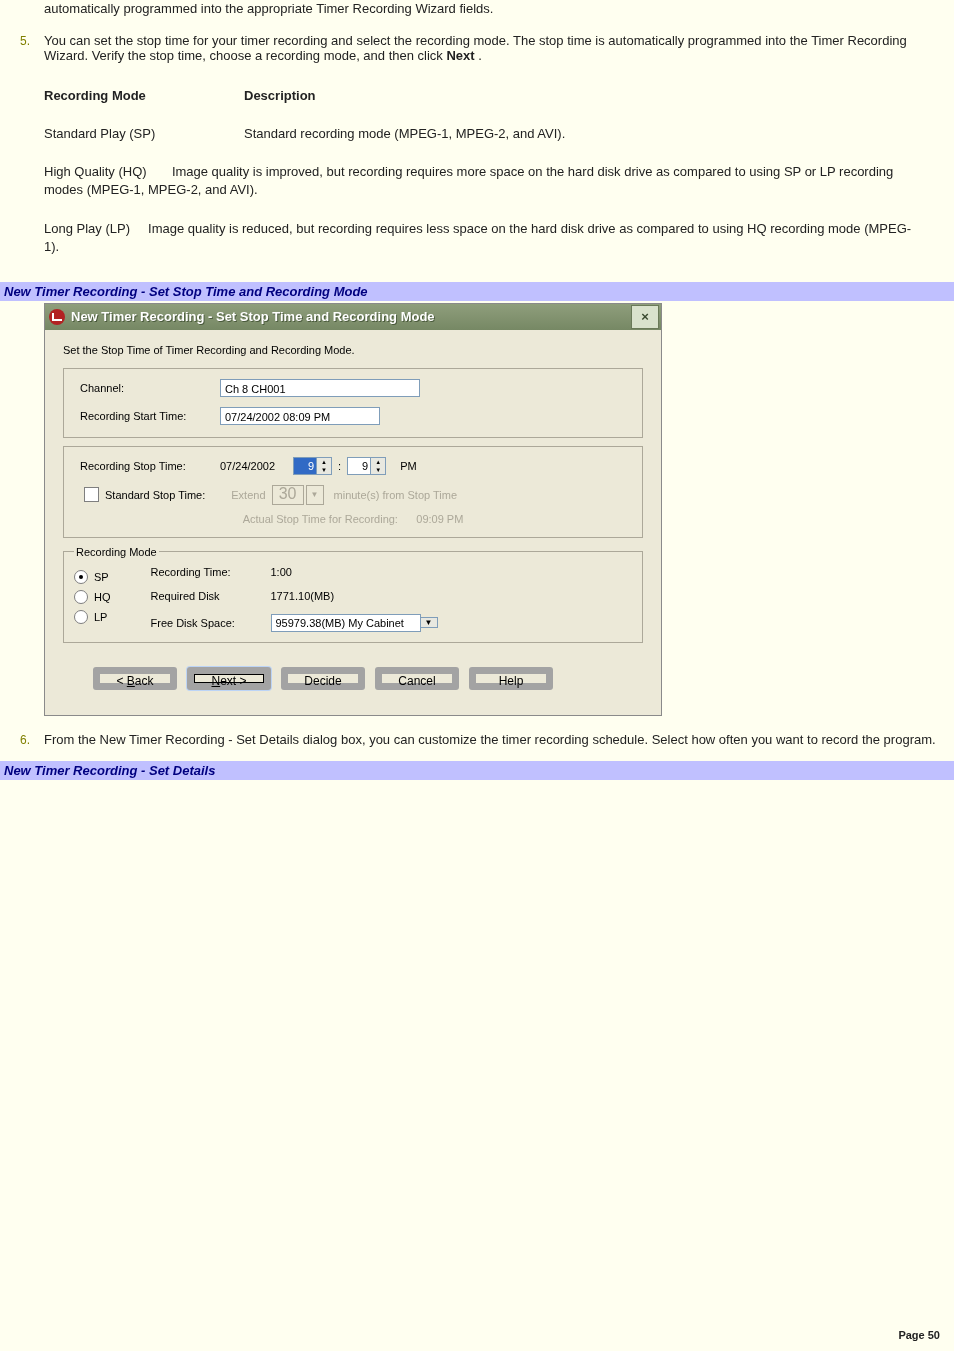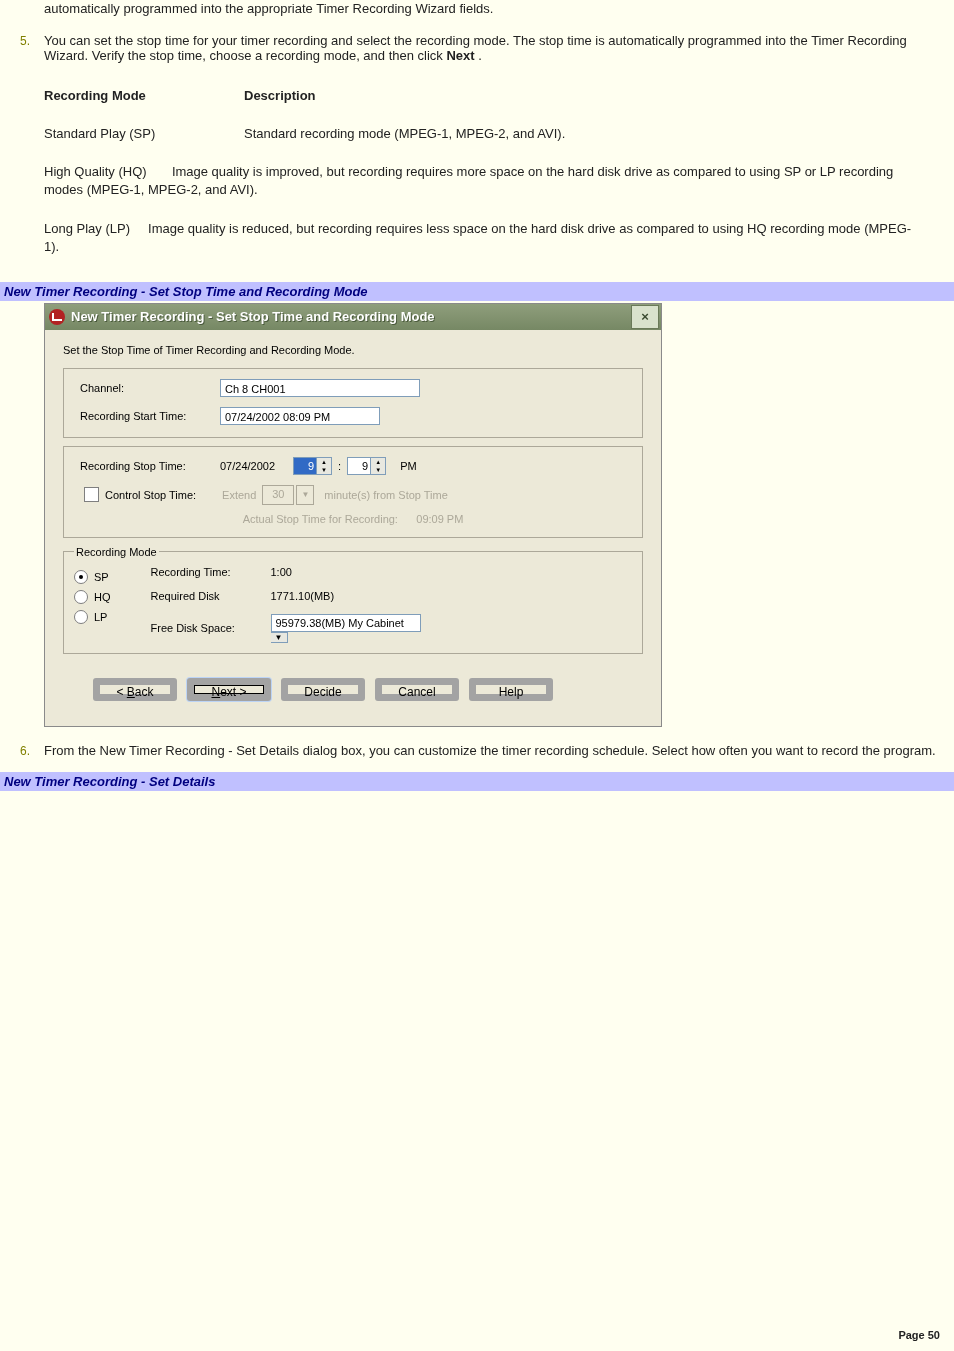--- a/index.html
+++ b/index.html
@@ -196,21 +196,21 @@
     display: inline-block;
     vertical-align: middle;
     margin-right: 6px;
   }
   .ext-box {
     width: 30px; height: 18px;
     border: 1px solid #aca899;
     background: #ece9d8;
     display: inline-block;
     text-align: center;
-    font-size: 11px;
+    font-size: 16px;
     line-height: 16px;
     vertical-align: middle;
     margin: 0 2px 0 6px;
   }
   .ext-dd {
     width: 16px; height: 18px;
     border: 1px solid #aca899;
     background: #ece9d8;
     display: inline-flex;
     align-items: center;
@@ -264,22 +264,21 @@
   }
   .rec-info {
     display: grid;
     grid-template-columns: 120px auto;
     row-gap: 12px;
     font-size: 11px;
     align-items: center;
   }
   .combo {
     display: inline-flex;
-    align-items: flex-start;
-    flex-direction: column;
+    align-items: center;
   }
   .combo input {
     width: 150px;
     border: 1px solid #7f9db9;
     background: #fff;
     font-size: 11px;
     height: 18px;
     padding: 0 4px;
     box-sizing: border-box;
   }
@@ -403,21 +402,21 @@
           <span class="arrows">
                   <span>▲</span>
                   <span>▼</span>
                 </span>
         </span>
         <span class="pm">PM</span>
       </div>
 
       <div class="ctrl-row">
         <span class="checkbox"></span>
-        <span>Control Stop Time:</span>
+        <span>Standard Stop Time:</span>
         <span style="width:26px"></span>
         <span class="disabled">Extend</span>
         <span class="ext-box disabled">30</span>
         <span class="ext-dd disabled">▼</span>
         <span class="disabled">minute(s) from Stop Time</span>
       </div>
 
       <div class="actual-row disabled">
         <span>Actual Stop Time for Recording:</span>
         &nbsp;&nbsp;&nbsp;&nbsp;

